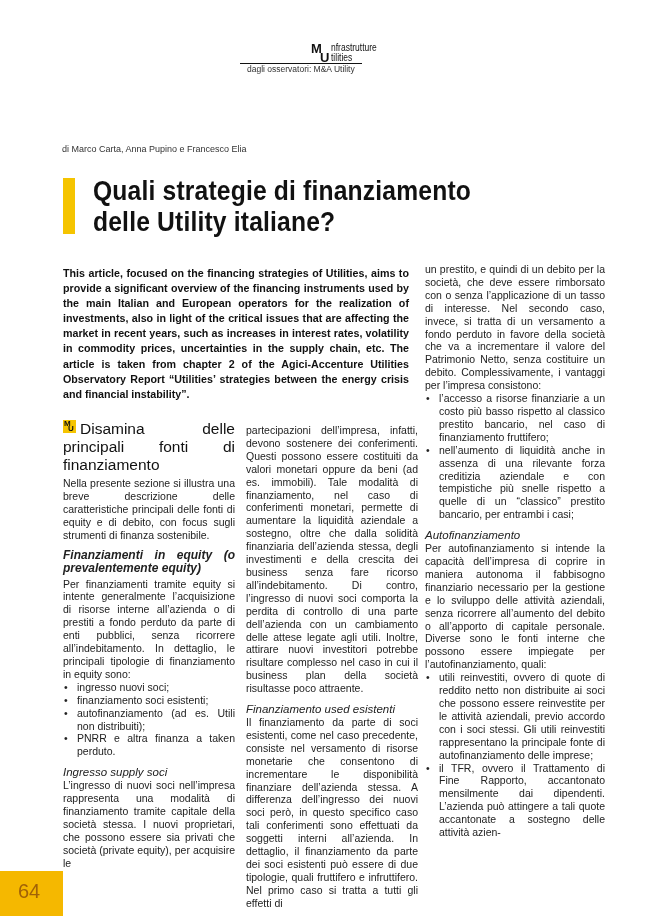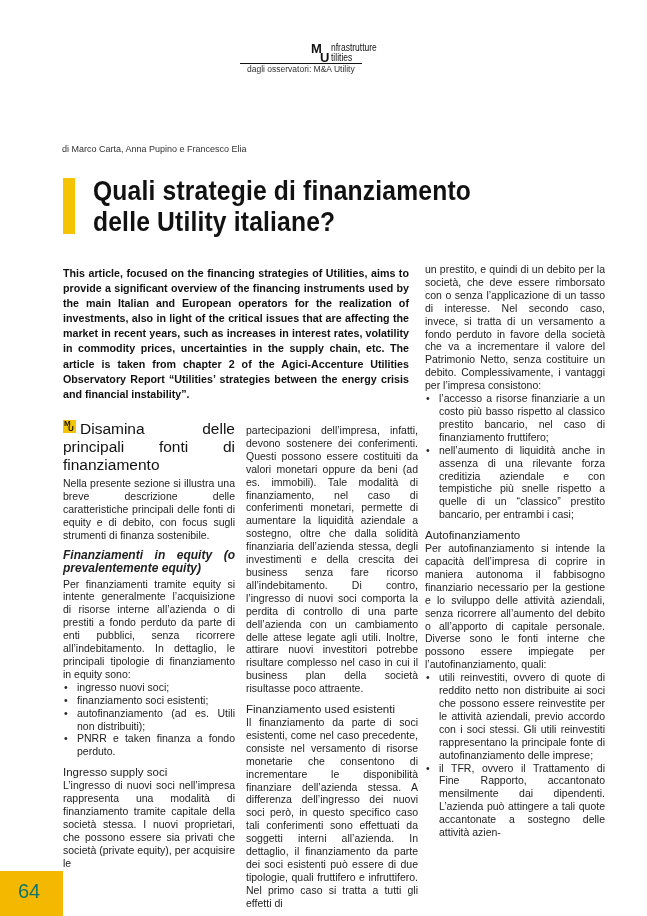--- a/index.html
+++ b/index.html
@@ -20,34 +20,34 @@
     .title { position: absolute; left: 93px; top: 175px; font: bold 28px/31px "Liberation Sans", sans-serif; color: #111; transform: scaleX(0.88); transform-origin: left top; white-space: nowrap; letter-spacing: 0.2px; }
 
     .abstract { position: absolute; left: 63px; top: 266px; width: 346px; font: bold 11.5px/15.1px "Liberation Sans", sans-serif; color: #111; text-align: justify; transform: scaleX(0.93); transform-origin: left top; width: 372px; }
 
     .col { position: absolute; font-size: 10.5px; line-height: 12.9px; color: #222; text-align: justify; }
     .col p { margin-bottom: 0; }
     .col .gap { height: 7px; }
     .col ul { list-style: none; }
     .col li { position: relative; padding-left: 14px; }
     .col li::before { content: "\2022"; position: absolute; left: 1px; top: 0; }
-    .col .sub-it { font-size: 11.5px; line-height: 14px; }
+    .col .sub-it { font-style: italic; font-size: 11.5px; line-height: 14px; }
     .col .sub-bi { font-style: italic; font-weight: bold; font-size: 12px; line-height: 13px; }
 
     .col1 { left: 63px; top: 420px; width: 172px; }
     .col2 { left: 246px; top: 424px; width: 172px; }
     .col3 { left: 425px; top: 263px; width: 180px; }
 
     .sec-head { position: relative; font: 15.5px/18px "Liberation Sans", sans-serif; color: #111; margin-bottom: 3px; }
     .sec-icon { display: inline-block; width: 13px; height: 13px; background: #f5c400; position: relative; vertical-align: 1px; margin-right: 4px; }
     .sec-icon span { position: absolute; left: 1px; top: 0px; font: bold 8px/8px "Liberation Sans", sans-serif; color: #111; }
     .sec-icon span.u2 { left: 5px; top: 5px; }
 
     .page-num-box { position: absolute; left: 0; top: 871px; width: 63px; height: 45px; background: #f5b800; }
-    .page-num { position: absolute; left: 18px; top: 880px; font-size: 20px; color: #0f766e; }
+    .page-num { position: absolute; left: 18px; top: 880px; font-size: 20px; color: #a16207; }
   </style>
 </head>
 <body>
 
 <div class="header-logo">
   <div class="mark">
     <span class="m">M</span>
       <span class="u">U</span>
   </div>
   <div class="l1">nfrastrutture</div>
@@ -71,21 +71,21 @@
   </div>
   <p>Nella presente sezione si illustra una breve descrizione delle caratteristiche principali delle fonti di equity e di debito, con focus sugli strumenti di finanza sostenibile.</p>
   <div class="gap"></div>
   <div class="sub-bi">Finanziamenti in equity (o prevalentemente equity)</div>
   <div style="height:3px"></div>
   <p>Per finanziamenti tramite equity si intente generalmente l’acquisizione di risorse interne all’azienda o di prestiti a fondo perduto da parte di enti pubblici, senza ricorrere all’indebitamento. In dettaglio, le principali tipologie di finanziamento in equity sono:</p>
   <ul>
     <li>ingresso nuovi soci;</li>
     <li>finanziamento soci esistenti;</li>
     <li>autofinanziamento (ad es. Utili non distribuiti);</li>
-    <li>PNRR e taken finanza a fondo perduto.</li>
+    <li>PNRR e altra finanza a taken perduto.</li>
   </ul>
   <div class="gap"></div>
   <div class="sub-it">Ingresso supply soci</div>
   <p>L’ingresso di nuovi soci nell’impresa rappresenta una modalità di finanziamento tramite capitale della società stessa. I nuovi proprietari, che possono essere sia privati che società (private equity), per acquisire le</p>
 </div>
 
 <div class="col col2">
   <p>partecipazioni dell’impresa, infatti, devono sostenere dei conferimenti. Questi possono essere costituiti da valori monetari oppure da beni (ad es. immobili). Tale modalità di finanziamento, nel caso di conferimenti monetari, permette di aumentare la liquidità aziendale a sostegno, oltre che dalla solidità finanziaria dell’azienda stessa, degli investimenti e della crescita dei business senza fare ricorso all’indebitamento. Di contro, l’ingresso di nuovi soci comporta la perdita di controllo di una parte dell’azienda con un cambiamento delle attese legate agli utili. Inoltre, attirare nuovi investitori potrebbe risultare complesso nel caso in cui il business plan della società risultasse poco attraente.</p>
   <div class="gap"></div>
   <div class="sub-it">Finanziamento used esistenti</div>

